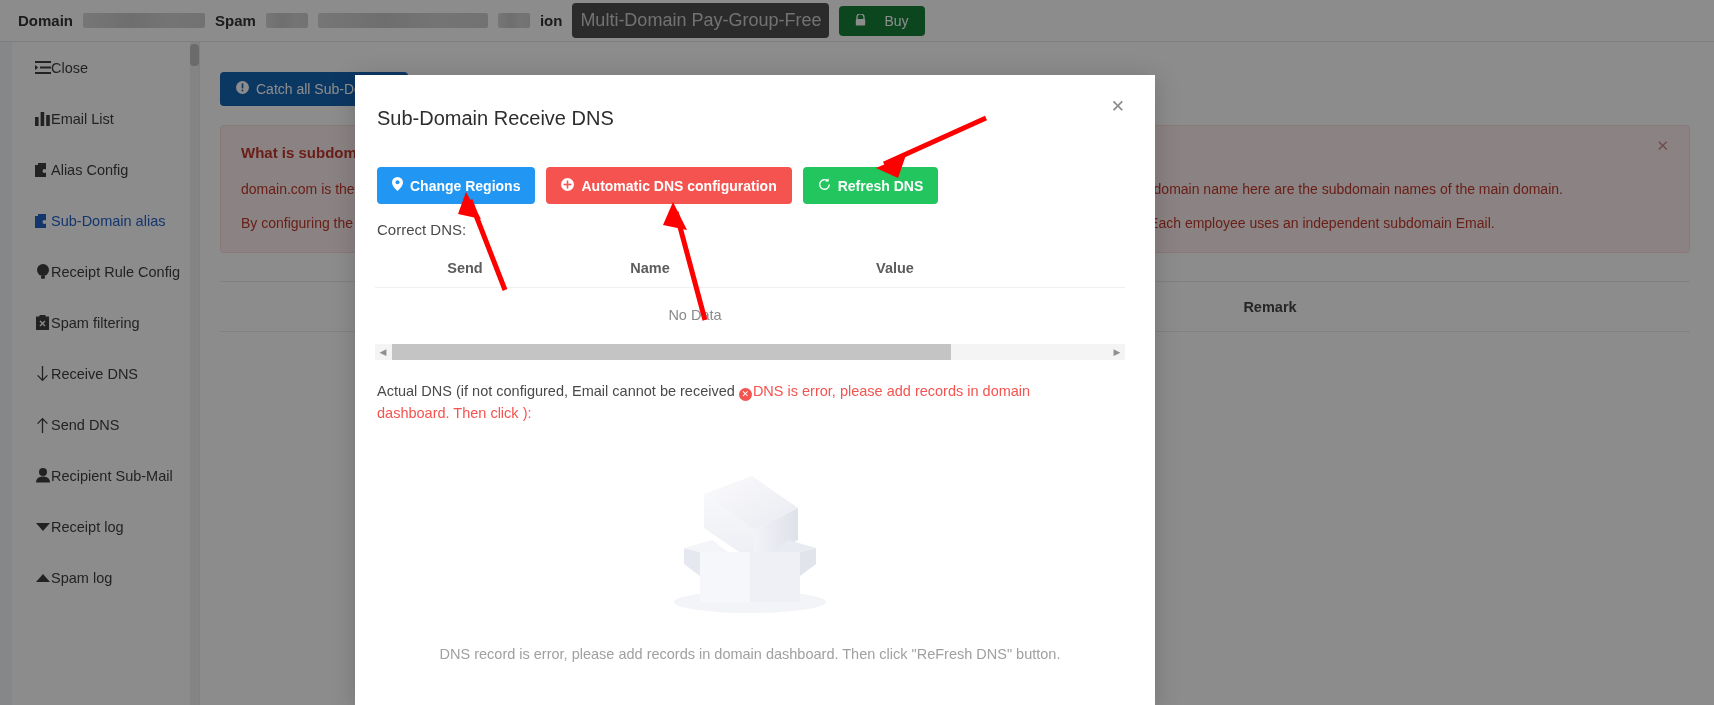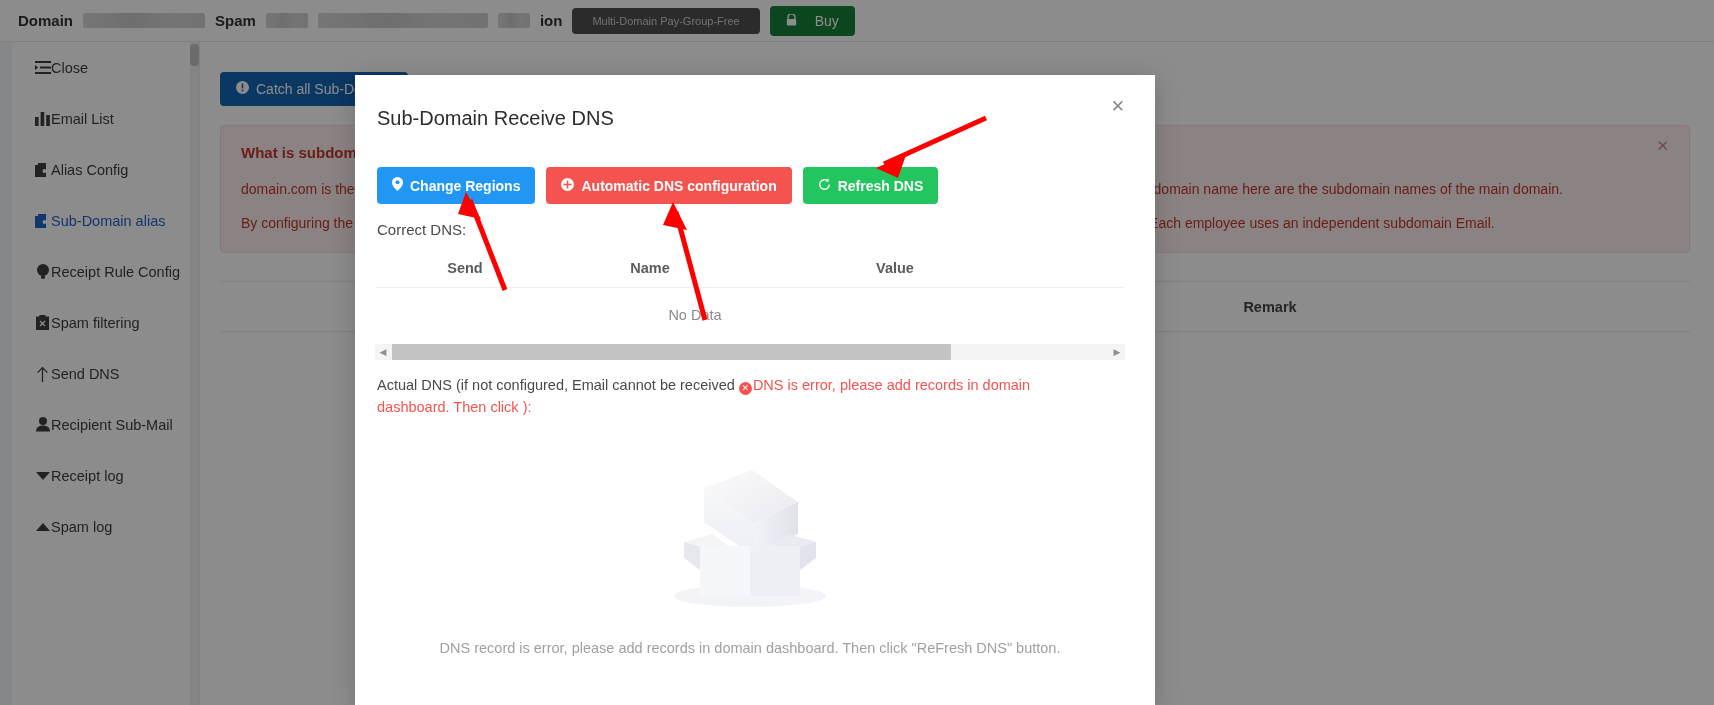--- a/index.html
+++ b/index.html
@@ -34,22 +34,22 @@
     height: 15px; border-radius: 2px;
     background: linear-gradient(90deg,#d8d8d8,#c9c9c9 40%,#d4d4d4 70%,#cfcfcf);
     filter: blur(0.6px);
   }
   .tb-redacted.r1 { width: 122px; }
   .tb-redacted.r2 { width: 42px; }
   .tb-redacted.r3 { width: 170px; }
   .tb-redacted.r4 { width: 32px; }
   .tb-badge {
     background: #4f4f4f; color: #cfcfcf;
-    border-radius: 4px; font-size: 11px;
-    padding: 7px 20px; white-space: nowrap;
+    border-radius: 4px; font-size: 18px;
+    padding: 7px 8px; white-space: nowrap;
   }
   .tb-buy {
     background: #17803a; color: #ffffff;
     border-radius: 4px; font-size: 14px;
     padding: 7px 16px; white-space: nowrap;
     display: flex; align-items: center; gap: 18px;
     border: none; cursor: pointer;
     font-family: "Liberation Sans", sans-serif;
   }
 
@@ -223,21 +223,21 @@
     user-select: none;
   }
   .hs-arrow.left  { margin-right: 1px; }
   .hs-track { flex: 1; height: 16px; position: relative; }
   .hs-thumb {
     position: absolute; left: 0; top: 0;
     width: 78%; height: 16px; background: #c4c4c4;
   }
 
   .actual-dns {
-    margin-top: 14px; padding-left: 2px;
+    margin-top: 20px; padding-left: 2px;
     font-size: 14.5px; color: #4a4a4a;
     line-height: 22px; max-width: 700px;
   }
   .err-text { color: #f4534f; }
   .err-dot {
     display: inline-block;
     width: 13px; height: 13px;
     border-radius: 50%;
     background: #f4534f; color: #fff;
     font-size: 9px; line-height: 13px;
@@ -350,20 +350,28 @@
       <span class="si-ico">
         <svg width="13" height="15" viewBox="0 0 13 15">
             <rect x="0" y="1.5" width="13" height="13.5" fill="currentColor"></rect>
             <rect x="3.5" y="0" width="6" height="3" fill="currentColor"></rect>
             <path d="M4 6l5 5M9 6l-5 5" stroke="#fff" stroke-width="1.4"></path>
           </svg>
       </span>
       <span>Spam filtering</span>
     </div>
 
+    <div class="side-item">
+      <span class="si-ico">
+        <svg width="13" height="16" viewBox="0 0 13 16">
+            <path d="M6.5 0v14M1.6 9.4l4.9 5 4.9-5" stroke="currentColor" stroke-width="1.3" fill="none"></path>
+          </svg>
+      </span>
+      <span>Receive DNS</span>
+    </div>
 
     <div class="side-item">
       <span class="si-ico">
         <svg width="13" height="16" viewBox="0 0 13 16">
             <path d="M6.5 16V2M1.6 6.6l4.9-5 4.9 5" stroke="currentColor" stroke-width="1.3" fill="none"></path>
           </svg>
       </span>
       <span>Send DNS</span>
     </div>
 

